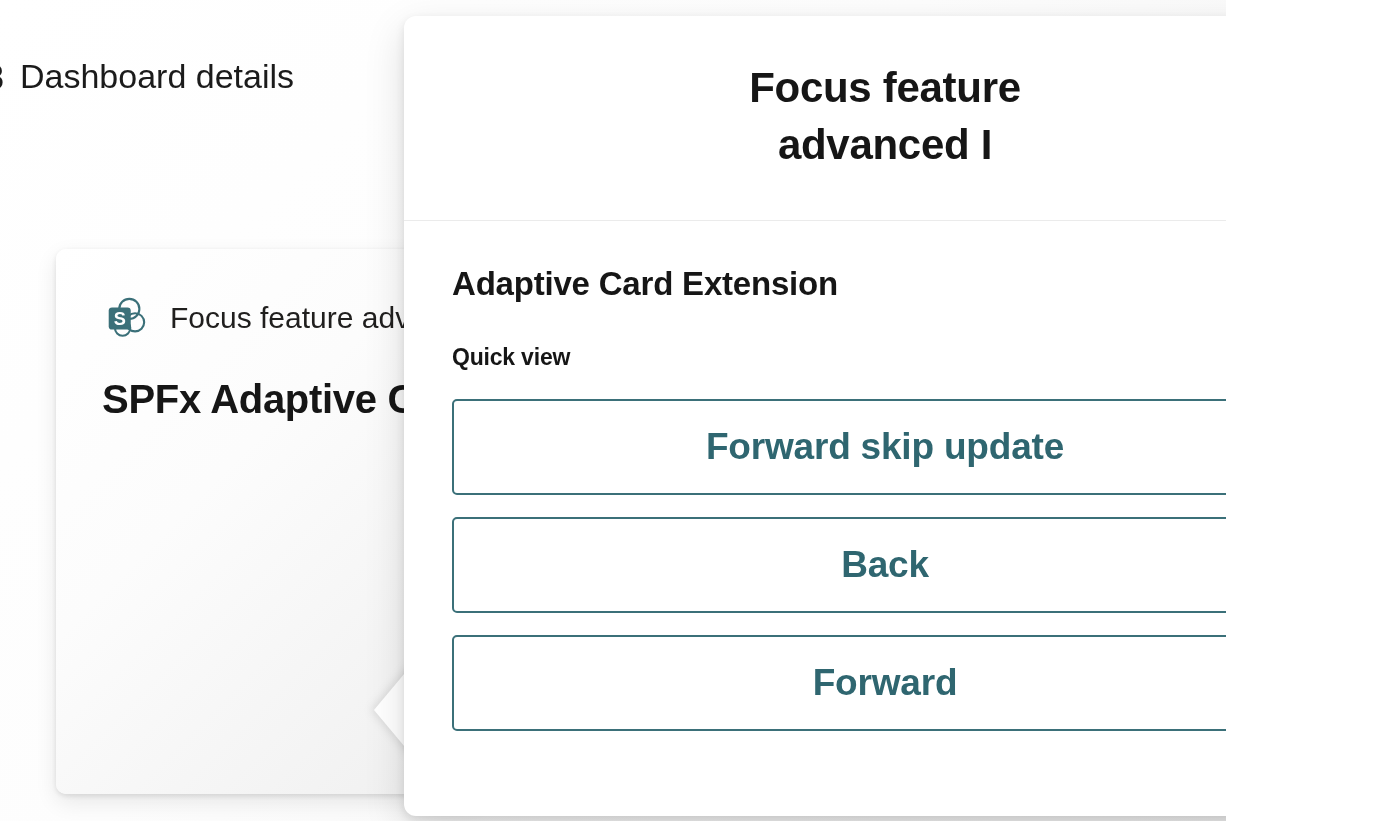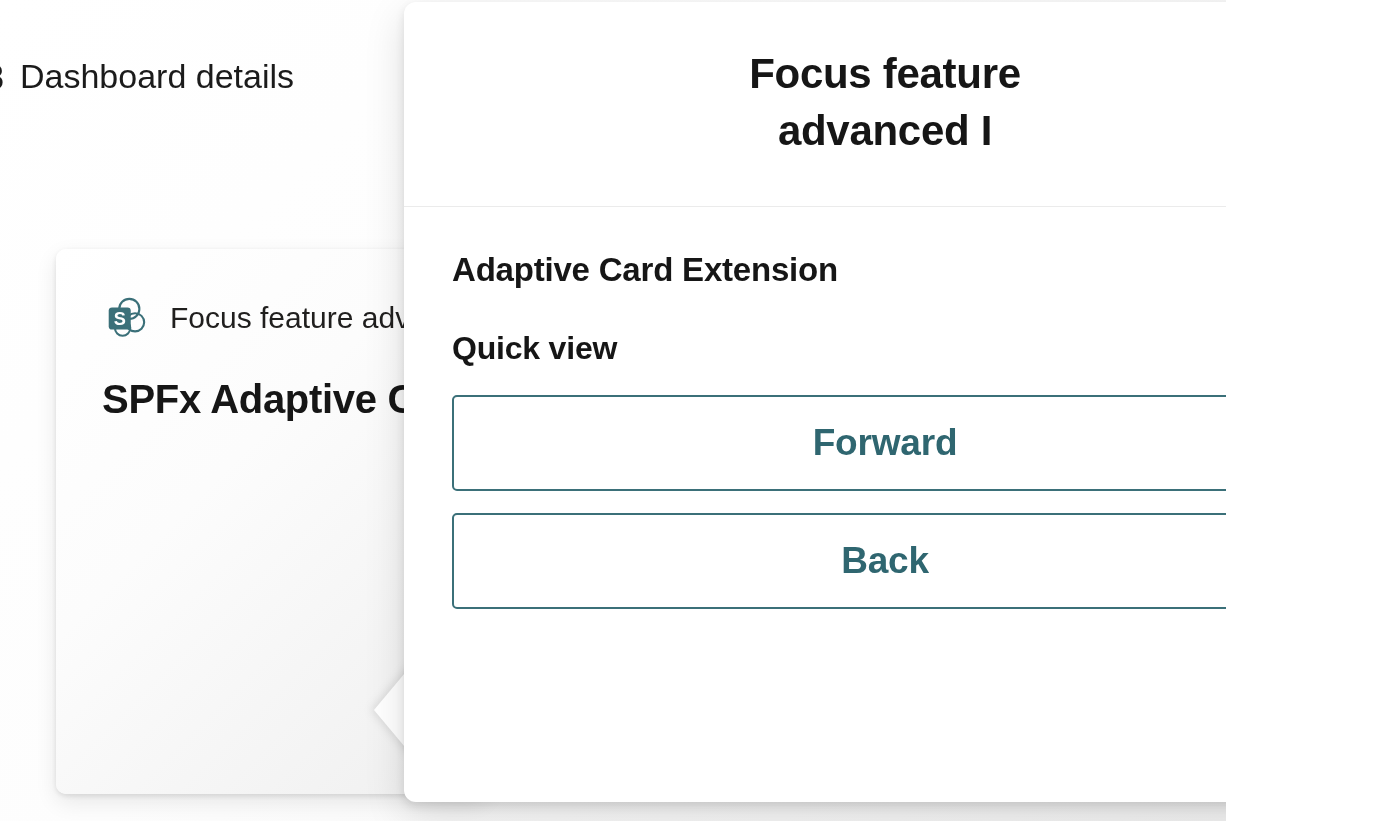--- a/index.html
+++ b/index.html
@@ -104,21 +104,21 @@
     border-bottom: 55px solid transparent;
     border-right: 46px solid #ffffff;
     filter: drop-shadow(-3px 0 4px rgba(0,0,0,0.10));
     z-index: 5;
   }
 
   
   .qv-dialog {
     position: absolute;
     left: 404px;
-    top: 2px;
+    top: 16px;
     width: 962px;
     height: 800px;
     background: #ffffff;
     border-radius: 12px;
     box-shadow: 0 4px 10px rgba(0,0,0,0.10), 0 14px 40px rgba(0,0,0,0.13);
     z-index: 10;
     overflow: hidden;
   }
   .qv-header {
     position: relative;
@@ -159,21 +159,21 @@
     padding: 44px 48px 16px 48px;
   }
   .qv-section-title {
     font-size: 33px;
     font-weight: 700;
     color: #161616;
     margin: 0 0 0 0;
     letter-spacing: -0.2px;
   }
   .qv-section-sub {
-    font-size: 32px;
+    font-size: 23px;
     font-weight: 700;
     color: #161616;
     margin: 41px 0 0 0;
     letter-spacing: -0.2px;
   }
   .qv-actions {
     margin-top: 28px;
     display: flex;
     flex-direction: column;
     gap: 22px;
@@ -235,19 +235,20 @@
           <path d="M4 4 L20 20 M20 4 L4 20" stroke="#1b1b1b" stroke-width="1.7" fill="none" stroke-linecap="square"></path>
         </svg>
       </button>
     </div>
 
     <div class="qv-body">
       <div class="qv-section-title">Adaptive Card Extension</div>
       <div class="qv-section-sub">Quick view</div>
 
       <div class="qv-actions">
+        <button class="qv-action-btn">Forward skip update</button>
+        <button class="qv-action-btn">Back</button>
         <button class="qv-action-btn">Forward</button>
-        <button class="qv-action-btn">Back</button>
       </div>
     </div>
   </div>
 
 </div>
 
 </body></html>

